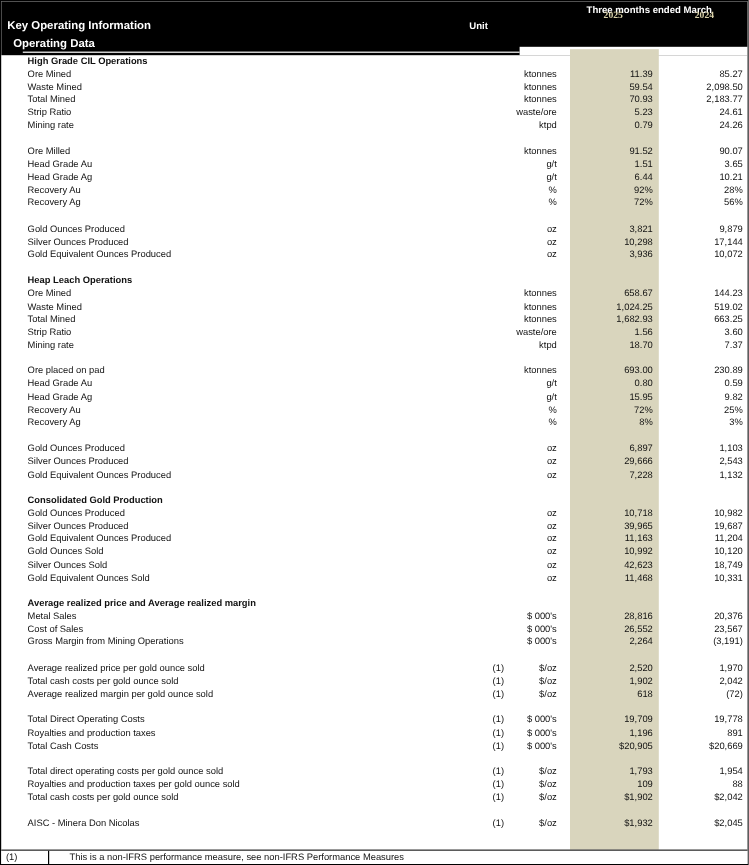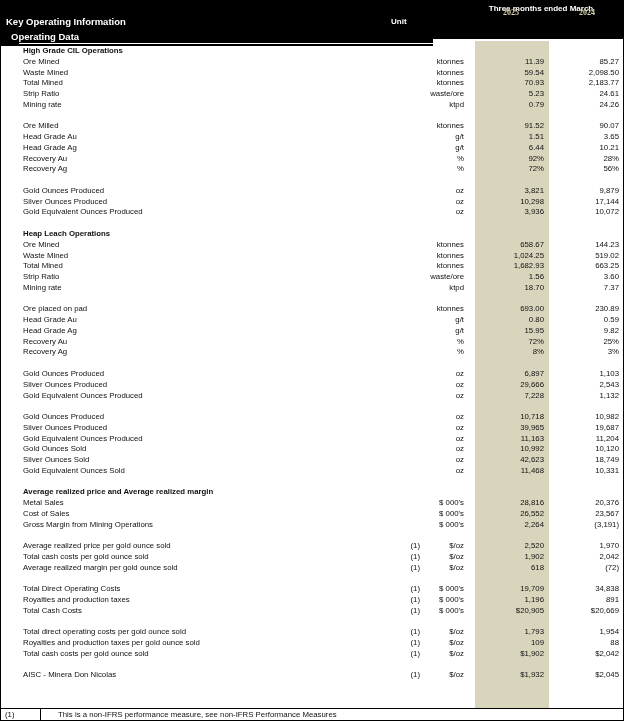--- a/index.html
+++ b/index.html
@@ -313,20 +313,27 @@
     <span class="c-2025">7,228</span>
     <span class="c-2024">1,132</span>
   </div>
       <div class="row blank">
     <span class="c-label"></span>
     <span class="c-fn"></span>
     <span class="c-unit"></span>
     <span class="c-2025"></span>
     <span class="c-2024"></span>
   </div>
+      <div class="row section">
+    <span class="c-label">Consolidated Gold Production</span>
+    <span class="c-fn"></span>
+    <span class="c-unit"></span>
+    <span class="c-2025"></span>
+    <span class="c-2024"></span>
+  </div>
       <div class="row data">
     <span class="c-label">Gold Ounces Produced</span>
     <span class="c-fn"></span>
     <span class="c-unit">oz</span>
     <span class="c-2025">10,718</span>
     <span class="c-2024">10,982</span>
   </div>
       <div class="row data">
     <span class="c-label">Silver Ounces Produced</span>
     <span class="c-fn"></span>
@@ -430,21 +437,21 @@
     <span class="c-fn"></span>
     <span class="c-unit"></span>
     <span class="c-2025"></span>
     <span class="c-2024"></span>
   </div>
       <div class="row data">
     <span class="c-label">Total Direct Operating Costs</span>
     <span class="c-fn">(1)</span>
     <span class="c-unit">$ 000's</span>
     <span class="c-2025">19,709</span>
-    <span class="c-2024">34,838</span>
+    <span class="c-2024">19,778</span>
   </div>
       <div class="row data">
     <span class="c-label">Royalties and production taxes</span>
     <span class="c-fn">(1)</span>
     <span class="c-unit">$ 000's</span>
     <span class="c-2025">1,196</span>
     <span class="c-2024">891</span>
   </div>
       <div class="row data">
     <span class="c-label">Total Cash Costs</span>

